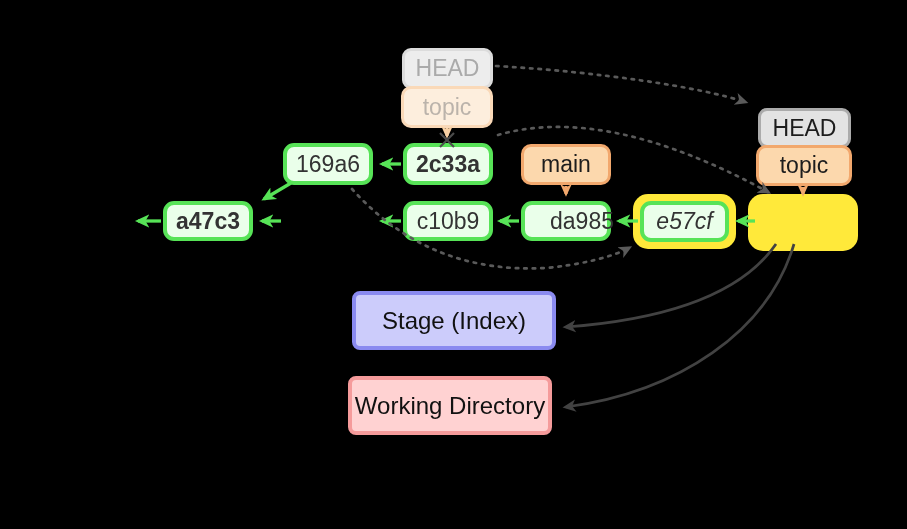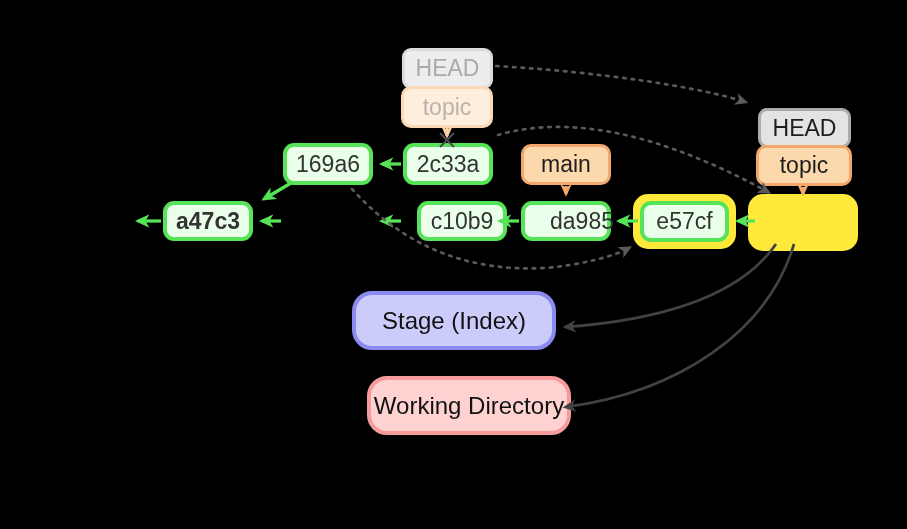--- a/index.html
+++ b/index.html
@@ -12,21 +12,21 @@
     position:absolute;display:flex;align-items:center;justify-content:center;
     box-sizing:border-box;border-radius:11px;font-size:23px;color:#333;
     line-height:1;white-space:nowrap;
   }
   .commit{background:#eaffea;border:4px solid #57e357;}
   .glow{position:absolute;background:#ffe93a;border-radius:15px;}
   .ref-gray{background:#e3e3e3;border:3px solid #ababab;border-radius:9px;color:#1d1d1d;}
   .ref-orange{background:#fcd8ad;border:3px solid #f2a86d;border-radius:10px;color:#1d1d1d;}
   .ref-gray-faded{background:#ededed;border:3px solid #dcdcdc;border-radius:9px;color:#aaaaaa;}
   .ref-orange-faded{background:#fdeedd;border:3px solid #fad9b8;border-radius:10px;color:#bbb3ab;}
-  .area{border-radius:20px;font-size:24px;color:#111;}
+  .area{border-radius:8px;font-size:24px;color:#111;}
   .stage{background:#ccccfb;border:4px solid #8a8af0;}
   .working{background:#ffd2d2;border:4px solid #f59b9b;}
   #edge-overlay{position:absolute;left:0;top:0;z-index:10;pointer-events:none;}
 </style>
 </head>
 <body>
 
 <div id="canvas">
 
   <div class="glow" style="left:633px;top:194px;width:103px;height:55px;"></div>
@@ -46,41 +46,41 @@
     <span>topic</span>
   </div>
 
   <div class="node ref-orange" style="left:521px;top:144px;width:90px;height:41px;">
     <span>main</span>
   </div>
 
   <div class="node commit" style="left:283px;top:143px;width:90px;height:42px;">
     <span>169a6</span>
   </div>
-  <div class="node commit" style="left:403px;top:143px;width:90px;height:42px;">
+  <div class="node commit" style="left:403px;top:143px;width:90px;height:42px;font-weight:bold;">
     <span>2c33a</span>
   </div>
 
   <div class="node commit" style="left:163px;top:201px;width:90px;height:40px;font-weight:bold;">
     <span>a47c3</span>
   </div>
-  <div class="node commit" style="left:417px;top:201px;width:90px;height:40px;">
+  <div class="node commit" style="left:403px;top:201px;width:90px;height:40px;">
     <span>c10b9</span>
   </div>
   <div class="node commit" style="left:521px;top:201px;width:90px;height:40px;padding-left:32px;">
     <span>da985</span>
   </div>
-  <div class="node commit" style="left:640px;top:201px;width:89px;height:41px;">
+  <div class="node commit" style="left:640px;top:201px;width:89px;height:41px;font-style:italic;">
     <span>e57cf</span>
   </div>
 
   <div class="node area stage" style="left:352px;top:291px;width:204px;height:59px;">
     <span>Stage (Index)</span>
   </div>
-  <div class="node area working" style="left:348px;top:376px;width:204px;height:59px;margin-left:19px;">
+  <div class="node area working" style="left:348px;top:376px;width:204px;height:59px;">
     <span>Working Directory</span>
   </div>
 
   <svg id="edge-overlay" width="907" height="529" viewBox="0 0 907 529">
     <defs>
       <marker id="mGreen" viewBox="0 0 10 10" refX="7.5" refY="5" markerWidth="4.6" markerHeight="4.6" orient="auto-start-reverse">
         <path d="M0,0.6 L9.5,5 L0,9.4 L2.6,5 z" fill="#57e357"></path>
       </marker>
       <marker id="mOrange" viewBox="0 0 10 10" refX="7.5" refY="5" markerWidth="4.4" markerHeight="4.4" orient="auto-start-reverse">
         <path d="M0,0.6 L9.5,5 L0,9.4 L2.6,5 z" fill="#f2a86d"></path>

